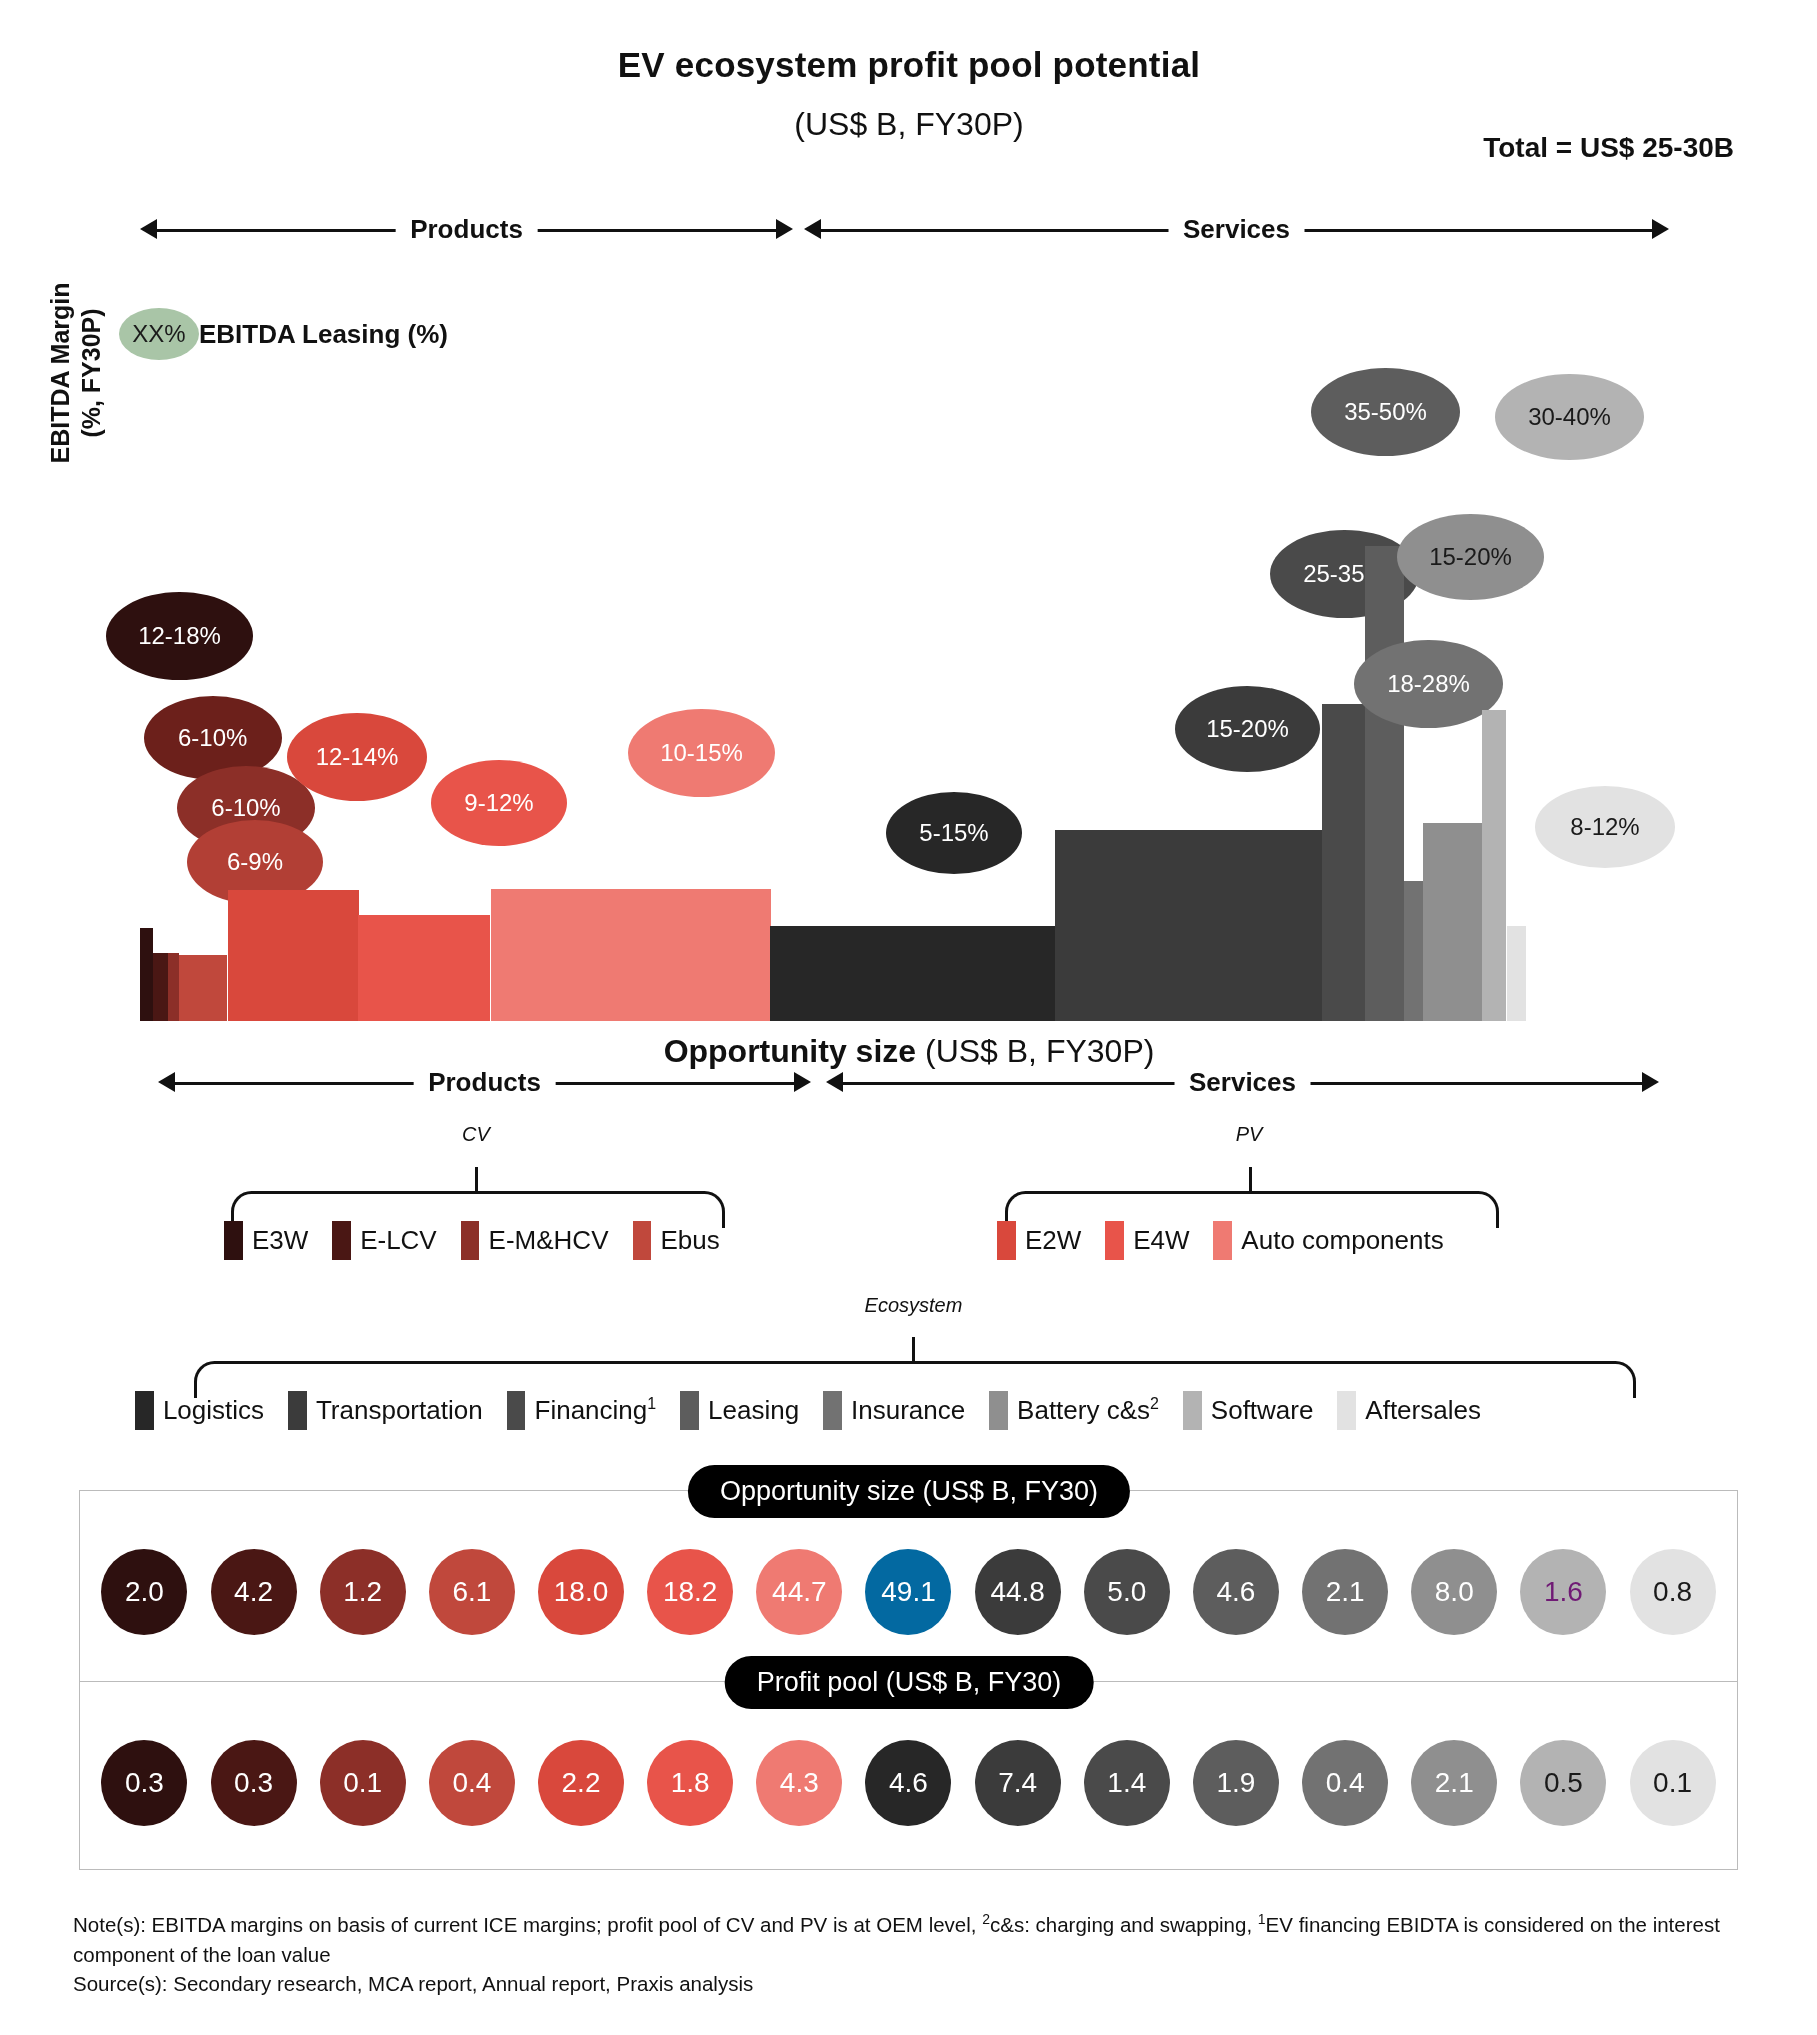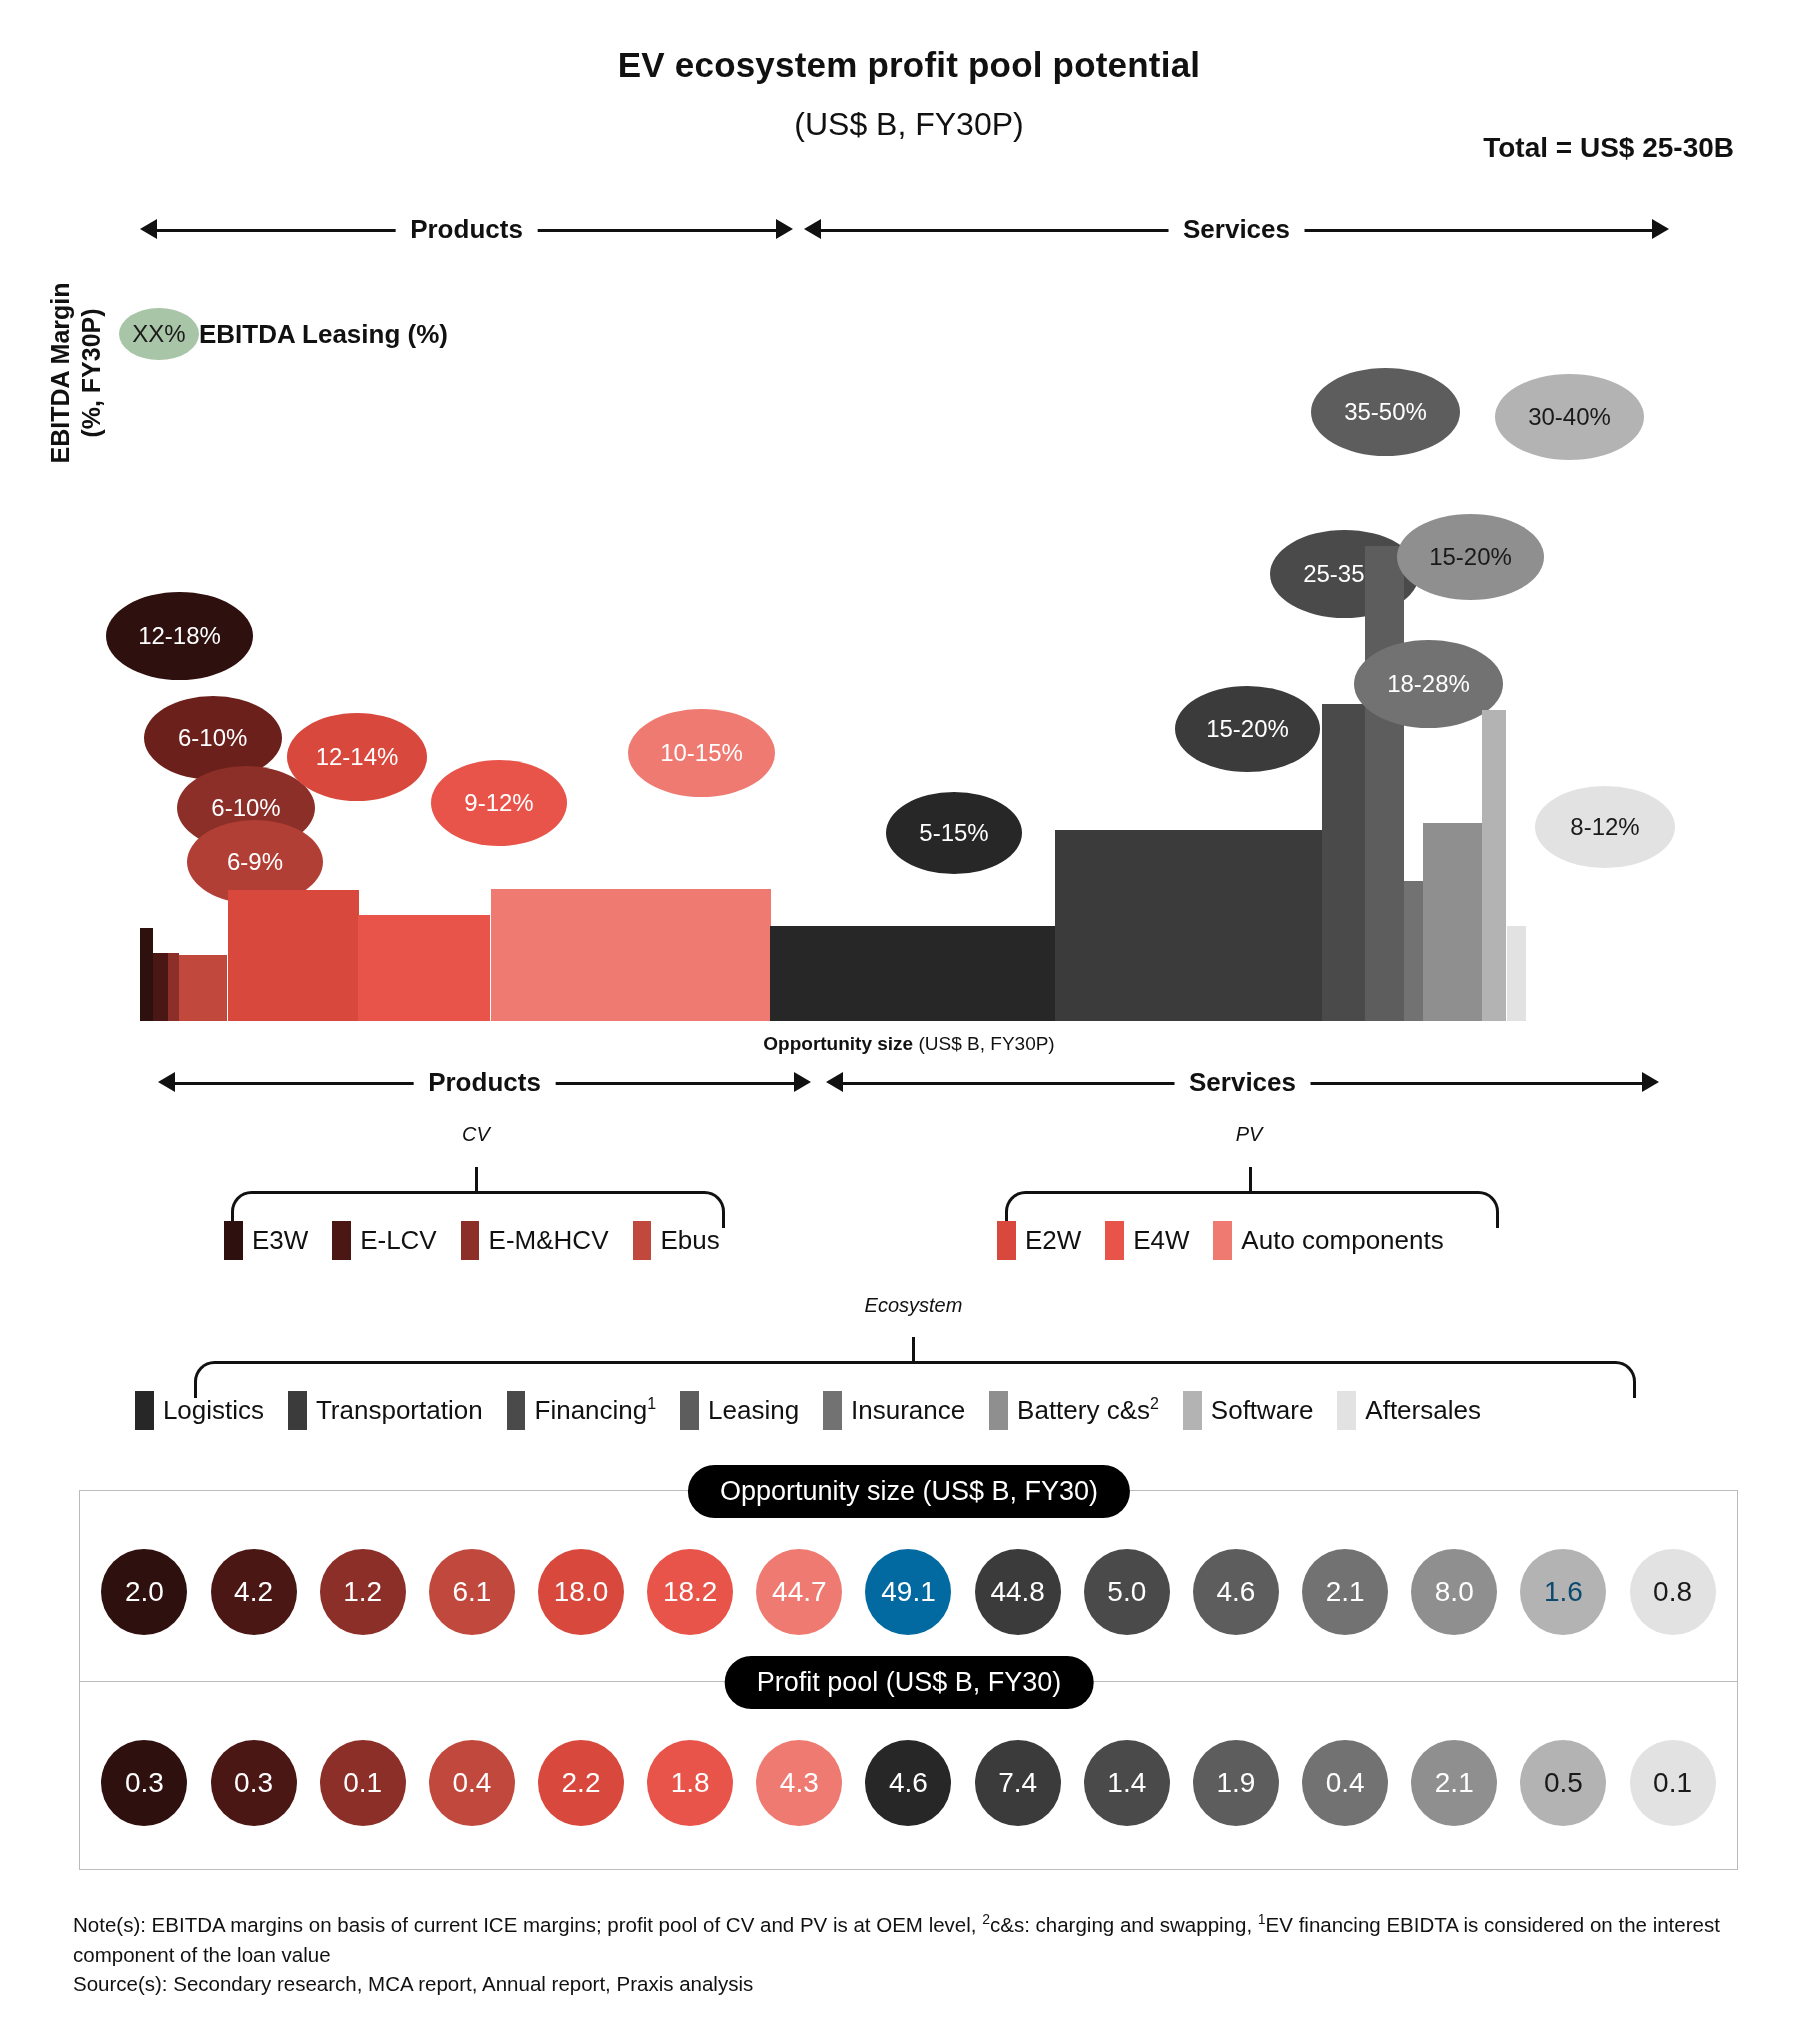--- a/index.html
+++ b/index.html
@@ -40,21 +40,21 @@
         transform:rotate(-90deg);transform-origin:left top;
         font-size:25px;font-weight:bold;line-height:1.25;}
 
   
   #plot{position:absolute;left:140px;top:233px;width:1529px;height:788px;}
   .bar{position:absolute;bottom:0;}
   .mbubble{position:absolute;border-radius:50%;display:flex;align-items:center;
            justify-content:center;font-size:24px;white-space:nowrap;}
 
   
-  .oppaxis{position:absolute;left:0;right:0;top:1033px;text-align:center;font-size:19px;}
+  .oppaxis{position:absolute;left:0;right:0;top:1033px;text-align:center;font-size:32px;}
   .oppaxis b{font-weight:bold;}
 
   
   .braceLabel{position:absolute;font-size:20px;font-style:italic;text-align:center;}
   .brace{position:absolute;border:3.7px solid #111;border-bottom:none;
          border-top-left-radius:20.5px;border-top-right-radius:20.5px;}
   .bracetick{position:absolute;border-left:3.7px solid #111;}
   .legrow{position:absolute;display:flex;align-items:center;}
   .legitem{display:flex;align-items:center;margin-right:24px;white-space:nowrap;}
   .swatch{width:18.6px;height:39px;margin-right:9.3px;flex:0 0 auto;}
@@ -248,21 +248,21 @@
       <div class="dot" style="background: rgb(192, 72, 60);">6.1</div>
       <div class="dot" style="background: rgb(217, 72, 60);">18.0</div>
       <div class="dot" style="background: rgb(232, 84, 74);">18.2</div>
       <div class="dot" style="background: rgb(239, 122, 114);">44.7</div>
       <div class="dot" style="background: #0369a1;">49.1</div>
       <div class="dot" style="background: rgb(59, 59, 59);">44.8</div>
       <div class="dot" style="background: rgb(74, 74, 74);">5.0</div>
       <div class="dot" style="background: rgb(93, 93, 93);">4.6</div>
       <div class="dot" style="background: rgb(114, 114, 114);">2.1</div>
       <div class="dot" style="background: rgb(143, 143, 143);">8.0</div>
-      <div class="dot" style="background: rgb(179, 179, 179); color: #0c4a6e;">1.6</div>
+      <div class="dot" style="background: rgb(179, 179, 179); color: #701a75;">1.6</div>
       <div class="dot" style="background: rgb(226, 226, 226); color: rgb(26, 26, 26);">0.8</div>
     </div>
   <div class="pill" style="top:1656px;">Profit pool (US$ B, FY30)</div>
   <div class="circlerow" style="left:79px;width:1659px;top:1740px;">
       <div class="dot" style="background: rgb(46, 16, 15);">0.3</div>
       <div class="dot" style="background: rgb(74, 23, 20);">0.3</div>
       <div class="dot" style="background: rgb(140, 47, 40);">0.1</div>
       <div class="dot" style="background: rgb(192, 72, 60);">0.4</div>
       <div class="dot" style="background: rgb(217, 72, 60);">2.2</div>
       <div class="dot" style="background: rgb(232, 84, 74);">1.8</div>

